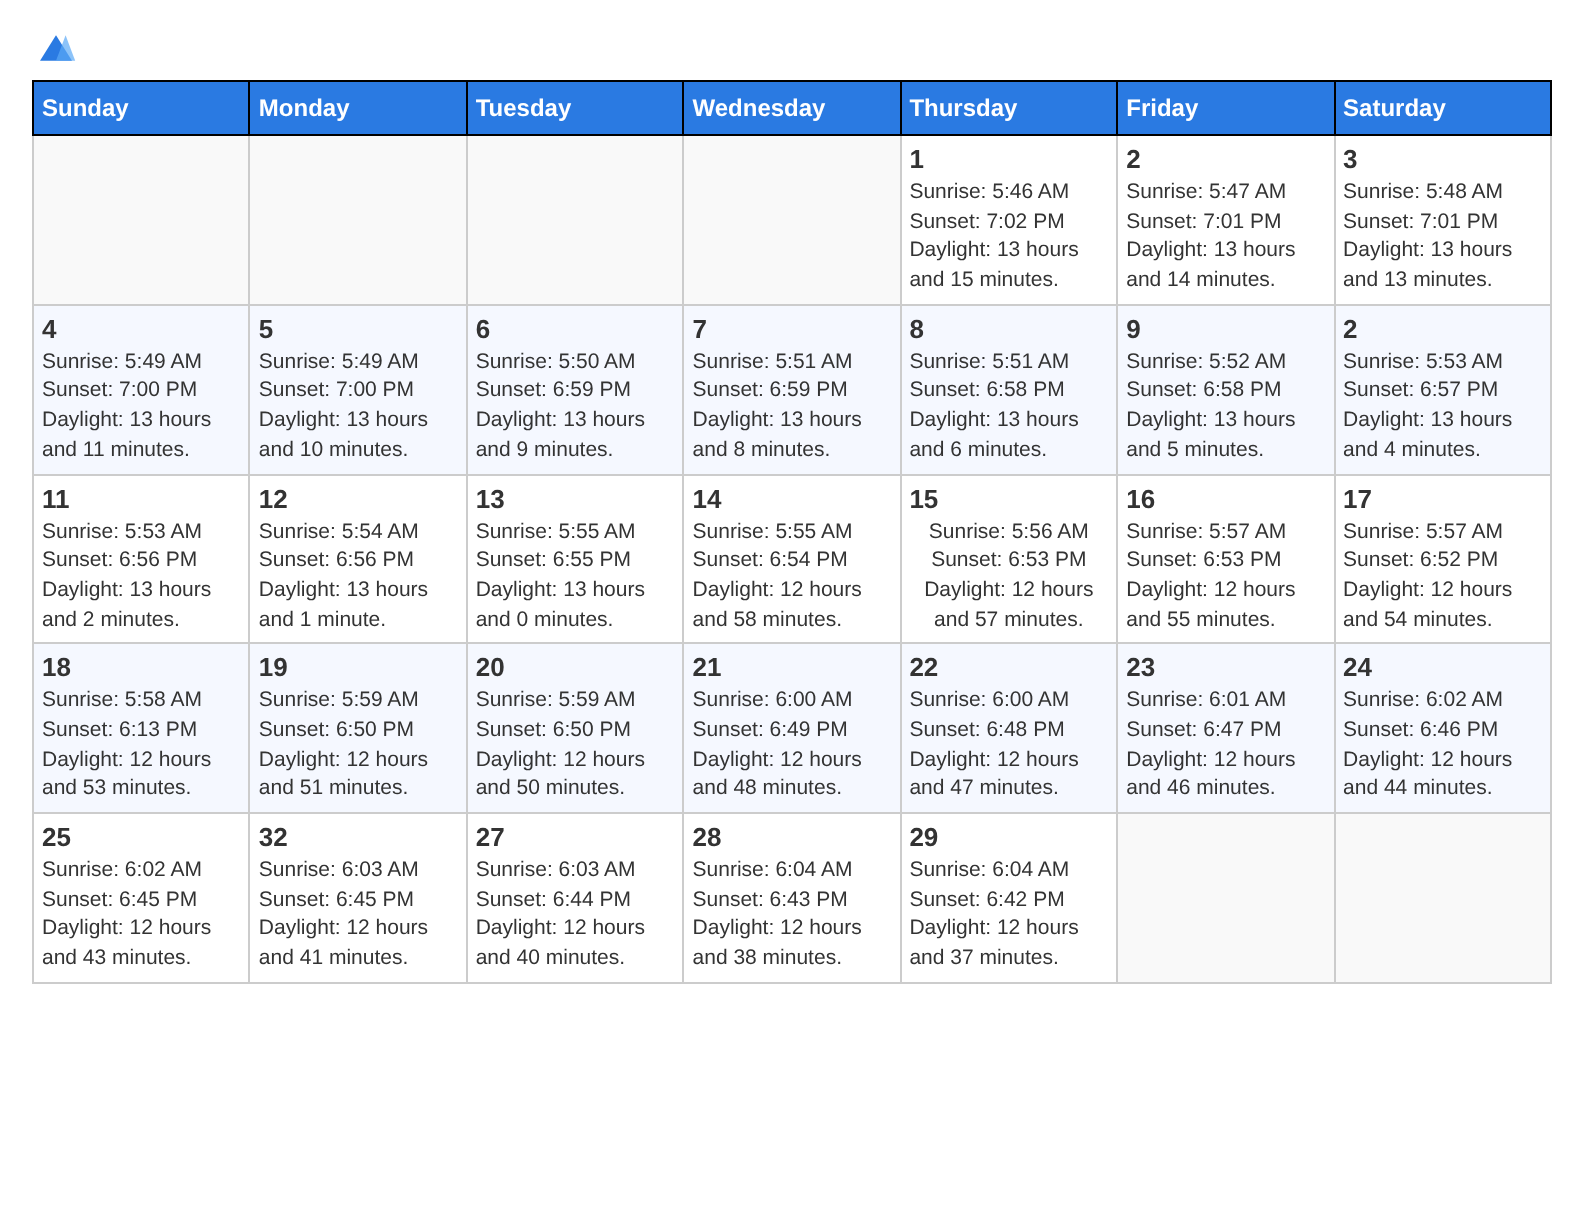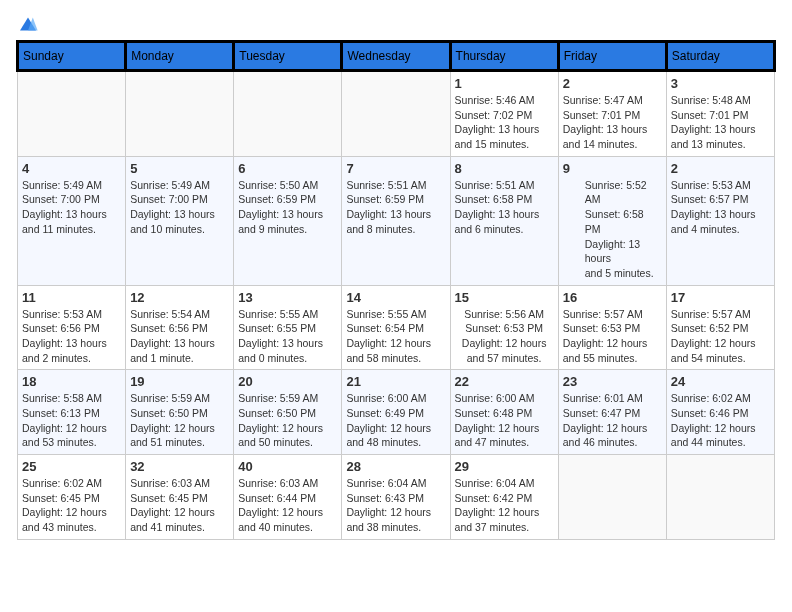--- a/index.html
+++ b/index.html
@@ -52,26 +52,26 @@
       color: #555;
       margin-top: 2px;
     }
     .calendar {
       width: 100%;
       border-collapse: collapse;
       font-size: 11px;
     }
     .calendar th {
       background: #2a7ae2;
-      color: #000000;
+      color: #ffffff;
       padding: 6px 4px;
       text-align: left;
       font-size: 12px;
-      font-weight: normal;
-      border: 3px solid #000000;
+      font-weight: bold;
+      border: 1px solid #000000;
     }
     .calendar td {
       border: 1px solid #ccc;
       vertical-align: top;
       padding: 4px;
       width: 108px;
       min-height: 80px;
       background: #fff;
     }
     .calendar tr:nth-child(even) td {
@@ -184,21 +184,21 @@
         </td>
         <td>
           <span class="day-number">8</span>
           <div class="day-info" style="white-space: pre-line;">Sunrise: 5:51 AM
 Sunset: 6:58 PM
 Daylight: 13 hours
 and 6 minutes.</div>
         </td>
         <td>
           <span class="day-number">9</span>
-          <div class="day-info" style="white-space: pre-line; margin-left: 22px;">Sunrise: 5:52 AM
+          <div class="day-info" style="white-space: pre-line;">Sunrise: 5:52 AM
 Sunset: 6:58 PM
 Daylight: 13 hours
 and 5 minutes.</div>
         </td>
         <td>
           <span class="day-number">2</span>
           <div class="day-info" style="white-space: pre-line;">Sunrise: 5:53 AM
 Sunset: 6:57 PM
 Daylight: 13 hours
 and 4 minutes.</div>
@@ -315,21 +315,21 @@
 and 43 minutes.</div>
         </td>
         <td>
           <span class="day-number">32</span>
           <div class="day-info" style="white-space: pre-line;">Sunrise: 6:03 AM
 Sunset: 6:45 PM
 Daylight: 12 hours
 and 41 minutes.</div>
         </td>
         <td>
-          <span class="day-number">40</span>
+          <span class="day-number">27</span>
           <div class="day-info" style="white-space: pre-line;">Sunrise: 6:03 AM
 Sunset: 6:44 PM
 Daylight: 12 hours
 and 40 minutes.</div>
         </td>
         <td>
           <span class="day-number">28</span>
           <div class="day-info" style="white-space: pre-line;">Sunrise: 6:04 AM
 Sunset: 6:43 PM
 Daylight: 12 hours

